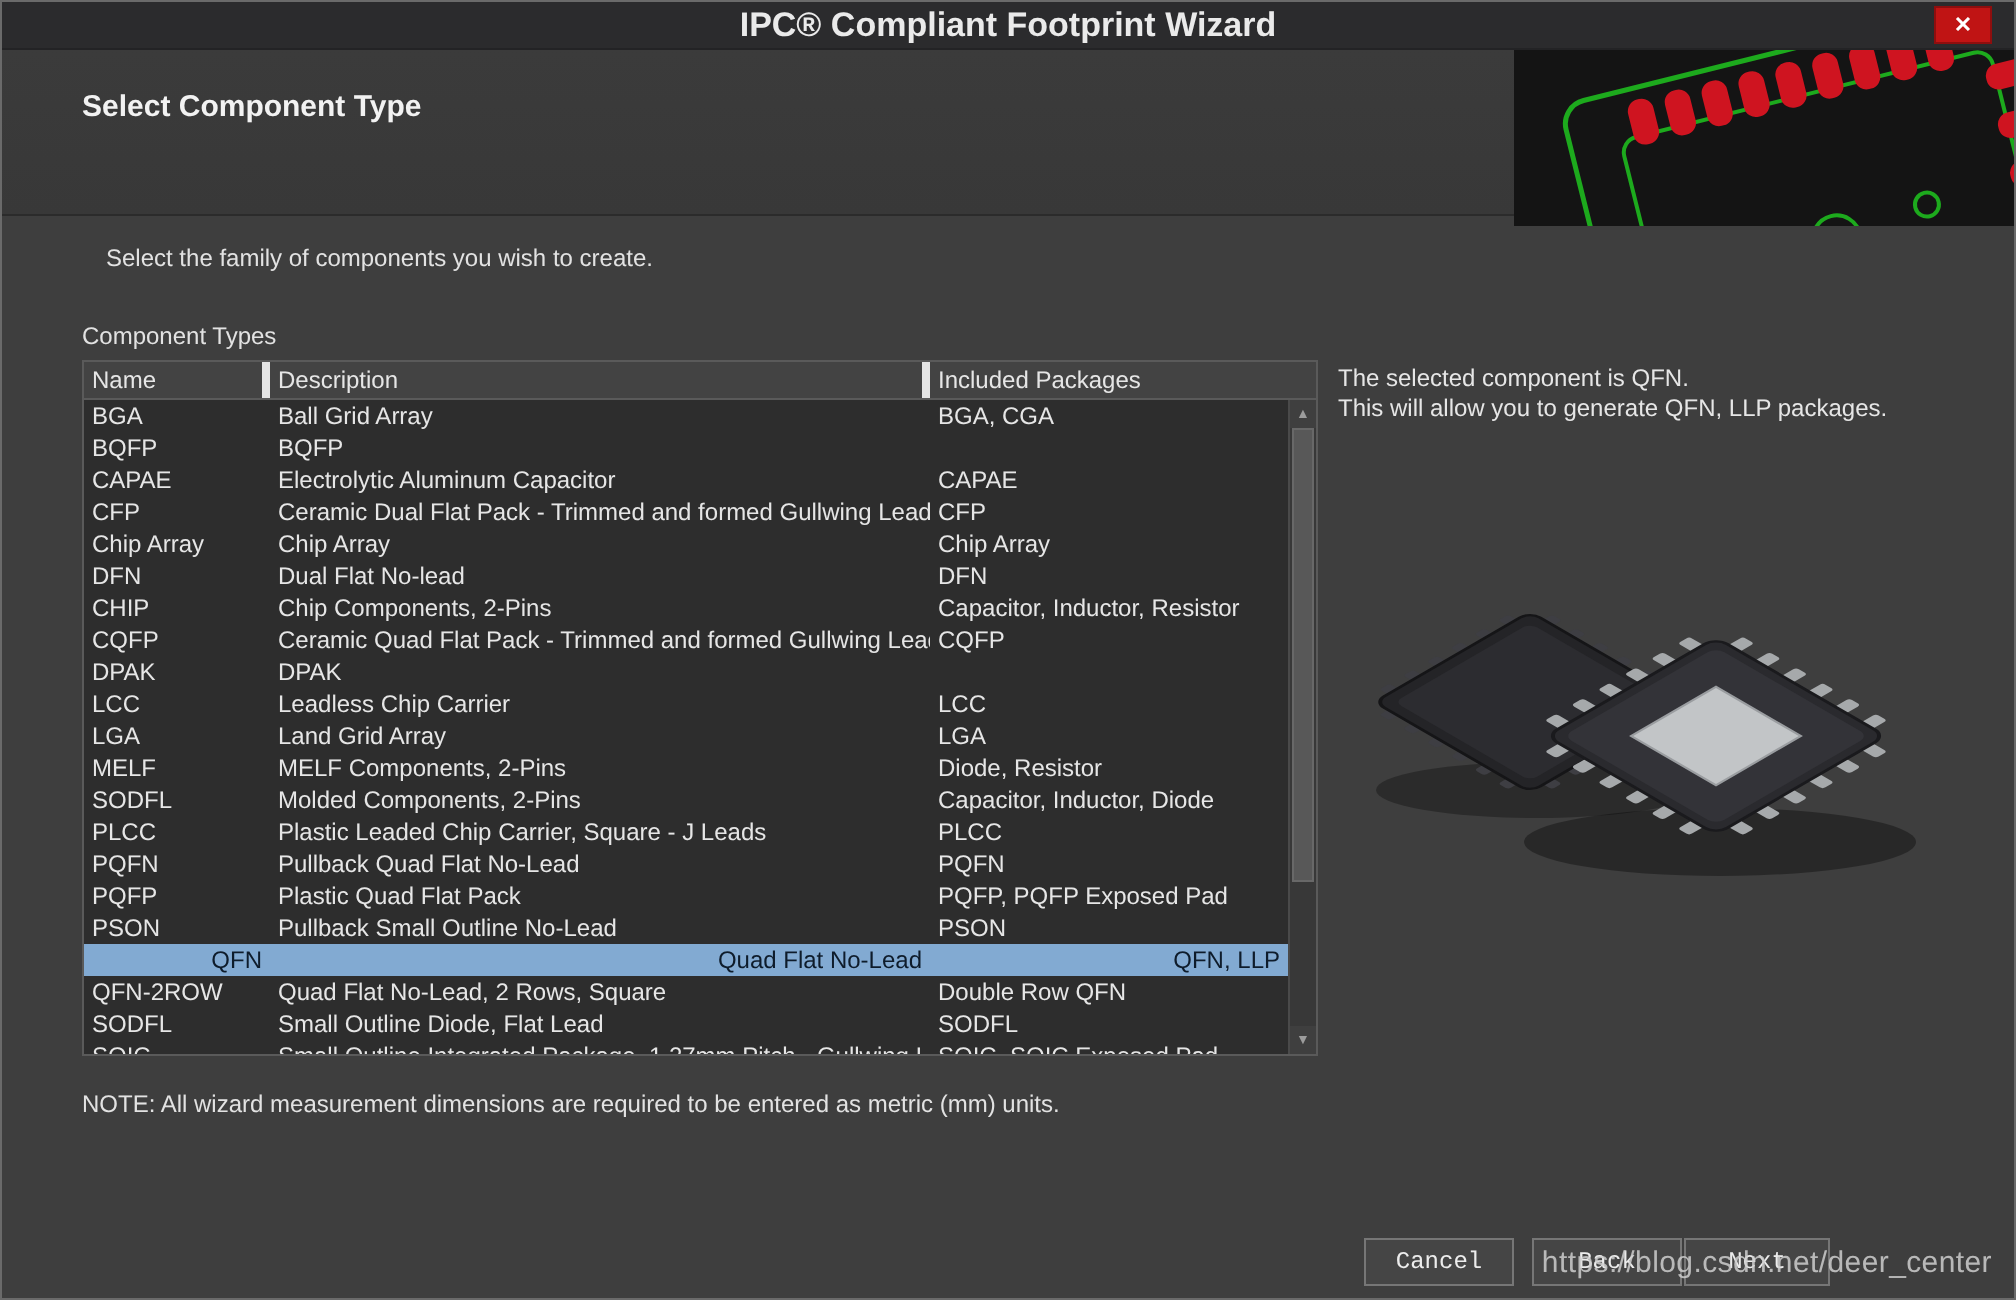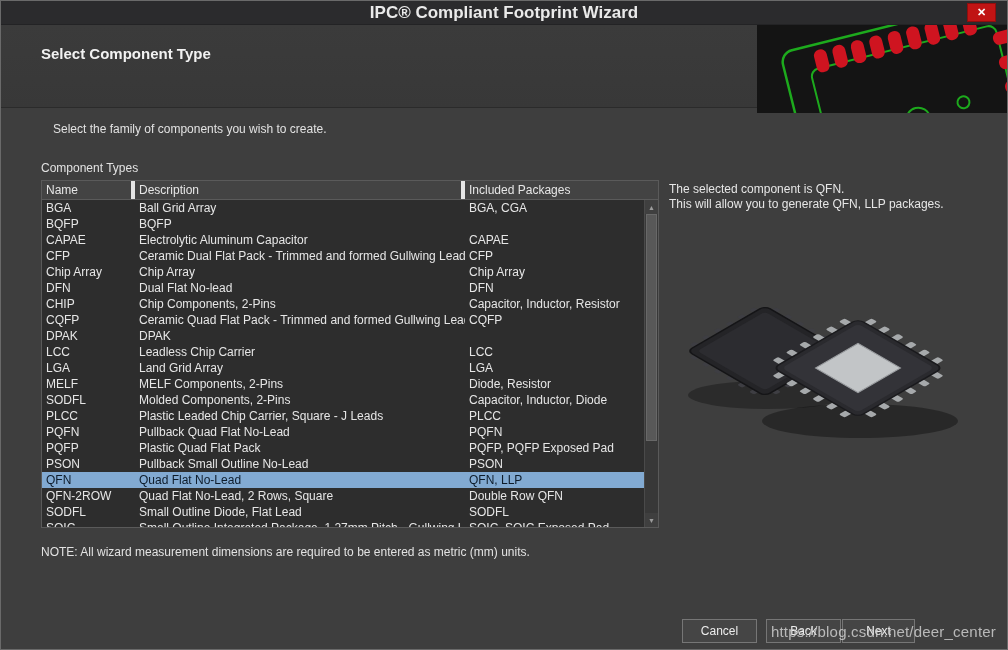--- a/index.html
+++ b/index.html
@@ -31,21 +31,21 @@
            background:#2d2d2d; border:1px solid #5a5a5a; overflow:hidden; }
   .thead { display:flex; height:19px; background:#434343; border-bottom:1px solid #5a5a5a; }
   .th { font-size:12px; color:#e6e6e6; padding:2px 4px; border-right:4px solid #e5e5e5;
         white-space:nowrap; overflow:hidden; cursor:default; }
   .col-name { width:93px; flex:none; }
   .col-description { width:330px; flex:none; }
   .th.col-packages { flex:1; border-right:none; }
   .tbody { position:absolute; top:19px; left:0; right:14px; bottom:0; overflow:hidden; }
   .tr { display:flex; height:16px; cursor:default; }
   .tr.selected { background:var(--c-selection-bg,#82aad2); }
-  .tr.selected .td { color:var(--c-selection-text,#0e1c2b); }
+  .tr.selected .td { color:var(--c-selection-text,#0e1c2b);text-align:right; }
   .td { font-size:12px; line-height:14px; color:#e6e6e6; padding:1px 4px; white-space:nowrap; overflow:hidden; }
   .td.col-packages { width:179px; flex:none; }
 
   
   .scrollbar { position:absolute; top:19px; right:0; width:14px; bottom:0;
                background:#383838; border-left:1px solid #4a4a4a; display:flex; flex-direction:column; }
   .sb-btn { height:14px; flex:none; display:flex; align-items:center; justify-content:center;
             color:#9c9c9c; font-size:7px; background:#3f3f3f; cursor:pointer; }
   .sb-track { flex:1; position:relative; }
   .sb-thumb { position:absolute; top:0; left:1px; right:1px; height:76%;
@@ -53,21 +53,21 @@
 
   
   .side-text { position:absolute; left:668px; top:181px; width:335px; font-size:12px; line-height:15px; color:#e6e6e6; }
   .qfn-art { position:absolute; left:672px; top:272px; width:300px; height:185px; display:block; }
 
   .note { position:absolute; left:40px; top:544px; font-size:12px; color:#e2e2e2; }
 
   
   .btn { position:absolute; top:618px; height:24px; background:#454545;
          border:1px solid var(--c-accent-border,#767676); color:#ececec; font-size:12px;
-         font-family:Liberation Sans, sans-serif; cursor:pointer; }
+         font-family:Liberation Mono, monospace; cursor:pointer; }
   .btn-cancel { left:681px; width:75px; }
   .btn-back   { left:765px; width:75px; }
   .btn-next   { left:841px; width:73px; }
 
   .watermark { position:absolute; top:622px; right:11px; font-size:15px;
                color:rgba(206,206,206,0.85); letter-spacing:0.2px; z-index:5; pointer-events:none; }
 </style>
 </head>
 <body>
 

